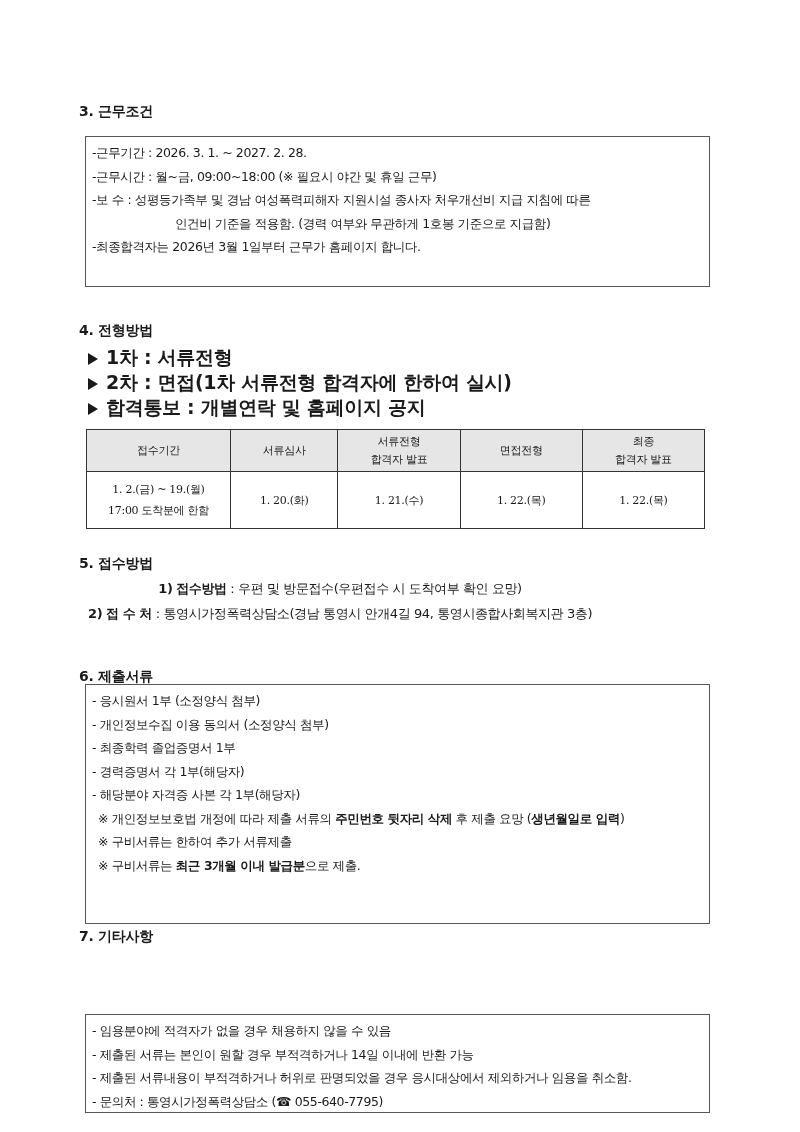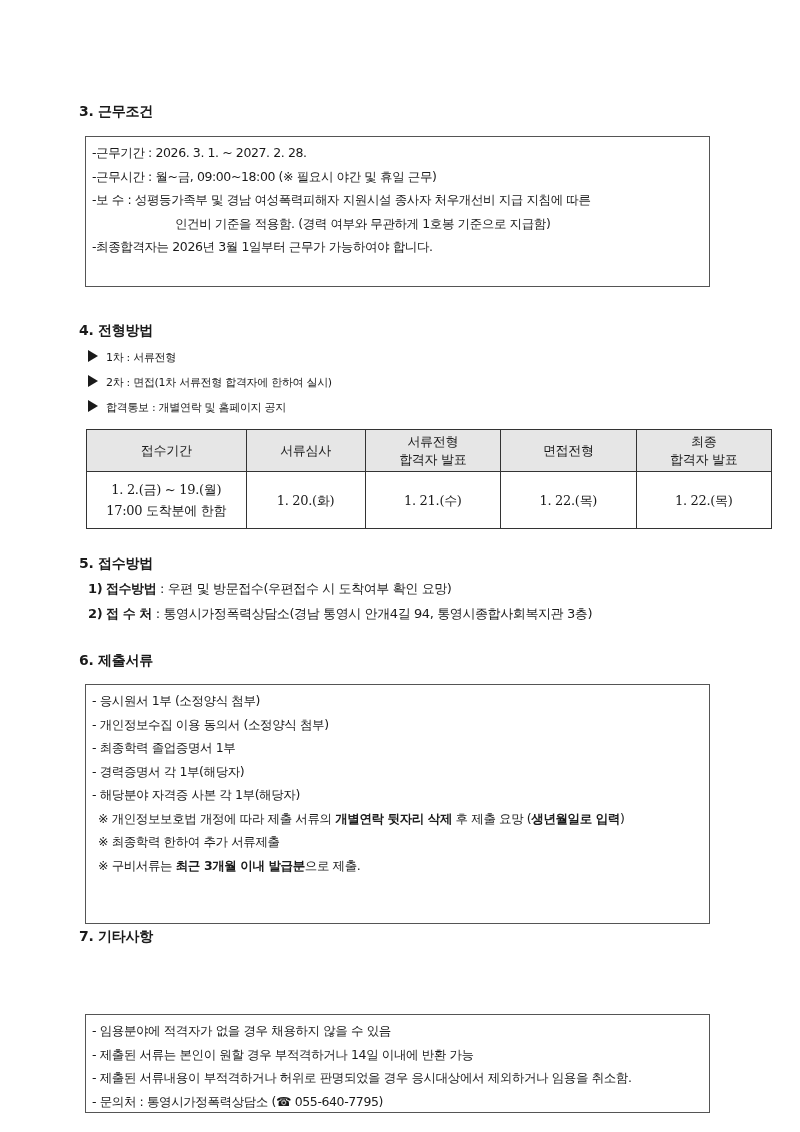--- a/index.html
+++ b/index.html
@@ -1,43 +1,43 @@
 <!DOCTYPE html>
 <html><head>
 <meta charset="utf-8">
 <style>
   html, body { margin: 0; padding: 0; background: #ffffff; }
   body { width: 800px; height: 1132px; position: relative; font-family: "DejaVu Sans", "Liberation Sans", sans-serif; color: #1a1a1a; overflow: hidden; }
   .section-title { position: absolute; left: 79px; font-size: 14px; font-weight: bold; letter-spacing: -0.3px; }
   .box { position: absolute; left: 85px; width: 625px; border: 1px solid #555; box-sizing: border-box; padding: 4px 6px; font-size: 12.5px; letter-spacing: -0.4px; }
   .box .line { height: 23.5px; line-height: 23.5px; white-space: nowrap; }
   .box .line.indent { padding-left: 83px; }
-  .bullet-list { position: absolute; left: 88px; font-size: 11px; font-weight: normal; letter-spacing: -0.3px; }
+  .bullet-list { position: absolute; left: 88px; font-size: 19px; font-weight: bold; letter-spacing: -0.3px; }
   .bullet-list .line { height: 25px; line-height: 25px; white-space: nowrap; }
   .tri { display: inline-block; width: 0; height: 0; border-left: 10px solid #1a1a1a; border-top: 6px solid transparent; border-bottom: 6px solid transparent; margin-right: 8px; vertical-align: -1px; }
-  .sched { position: absolute; left: 86px; top: 429px; width: 686px; border-collapse: collapse; font-family: "DejaVu Serif", "Liberation Serif", serif; font-size: 13px; letter-spacing: -0.3px; }
+  .sched { position: absolute; left: 86px; top: 429px; width: 619px; border-collapse: collapse; font-family: "DejaVu Serif", "Liberation Serif", serif; font-size: 11px; letter-spacing: -0.3px; }
   .sched th, .sched td { border: 1px solid #333; text-align: center; padding: 0; }
   .sched th { background: #e6e6e6; font-weight: normal; height: 41px; line-height: 18px; }
   .sched td { height: 56px; line-height: 21px; }
   .method { position: absolute; left: 88px; font-size: 13px; letter-spacing: -0.4px; }
   .method .line { height: 25px; line-height: 25px; white-space: nowrap; }
   .method b { font-weight: bold; }
   .box b { font-weight: bold; }
   .note { padding-left: 6px; }
 </style>
 </head>
 <body>
 
 <div class="section-title" style="top:103px;">3. 근무조건</div>
 <div class="box" style="top:136px; height:151px;">
   <div class="line">-근무기간 : 2026. 3. 1. ~ 2027. 2. 28.</div>
   <div class="line">-근무시간 : 월~금, 09:00~18:00 (※ 필요시 야간 및 휴일 근무)</div>
   <div class="line">-보      수 : 성평등가족부 및 경남 여성폭력피해자 지원시설 종사자 처우개선비 지급 지침에 따른</div>
   <div class="line indent">인건비 기준을 적용함. (경력 여부와 무관하게 1호봉 기준으로 지급함)</div>
-  <div class="line">-최종합격자는 2026년 3월 1일부터 근무가 가능하여야 합니다.</div>
+  <div class="line">-최종합격자는 2026년 3월 1일부터 근무가 홈페이지 합니다.</div>
 </div>
 
 <div class="section-title" style="top:322px;">4. 전형방법</div>
 <div class="bullet-list" style="top:345px;">
   <div class="line"><span class="tri"></span><span>1차 : 서류전형</span></div>
   <div class="line"><span class="tri"></span><span>2차 : 면접(1차 서류전형 합격자에 한하여 실시)</span></div>
   <div class="line"><span class="tri"></span><span>합격통보 : 개별연락 및 홈페이지 공지</span></div>
 </div>
 
 <table class="sched">
@@ -60,34 +60,34 @@
     <td><span>1. 2.(금) ~ 19.(월)</span><br><span>17:00 도착분에 한함</span></td>
     <td><span>1. 20.(화)</span></td>
     <td><span>1. 21.(수)</span></td>
     <td><span>1. 22.(목)</span></td>
     <td><span>1. 22.(목)</span></td>
   </tr>
 </tbody>
   </table>
 
 <div class="section-title" style="top:555px;">5. 접수방법</div>
-<div class="method" style="top:576px;">
+<div class="method" style="top:576px;text-align:center;">
   <div class="line"><b>1)</b> <b>접수방법</b><span> : 우편 및 방문접수(우편접수 시 도착여부 확인 요망)</span></div>
   <div class="line"><b>2)</b> <b>접 수 처</b><span> : 통영시가정폭력상담소(경남 통영시 안개4길 94, 통영시종합사회복지관 3층)</span></div>
 </div>
 
-<div class="section-title" style="top:652px;">6. 제출서류</div>
+<div class="section-title" style="top:668px;">6. 제출서류</div>
 <div class="box" style="top:684px; height:240px;">
   <div class="line">- 응시원서 1부 (소정양식 첨부)</div>
   <div class="line">- 개인정보수집 이용 동의서 (소정양식 첨부)</div>
   <div class="line">- 최종학력 졸업증명서 1부</div>
   <div class="line">- 경력증명서 각 1부(해당자)</div>
   <div class="line">- 해당분야 자격증 사본 각 1부(해당자)</div>
-  <div class="line note"><span>※ 개인정보보호법 개정에 따라 제출 서류의 </span><b>개별연락 뒷자리 삭제</b><span> 후 제출 요망 (</span><b>생년월일로 입력</b><span>)</span></div>
-  <div class="line note">※ 최종학력 한하여 추가 서류제출</div>
+  <div class="line note"><span>※ 개인정보보호법 개정에 따라 제출 서류의 </span><b>주민번호 뒷자리 삭제</b><span> 후 제출 요망 (</span><b>생년월일로 입력</b><span>)</span></div>
+  <div class="line note">※ 구비서류는 한하여 추가 서류제출</div>
   <div class="line note"><span>※ 구비서류는 </span><b>최근 3개월 이내 발급분</b><span>으로 제출.</span></div>
 </div>
 
 <div class="section-title" style="top:928px;">7. 기타사항</div>
 <div class="box" style="top:1014px; height:99px;">
   <div class="line">- 임용분야에 적격자가 없을 경우 채용하지 않을 수 있음</div>
   <div class="line">- 제출된 서류는 본인이 원할 경우 부적격하거나 14일 이내에 반환 가능</div>
   <div class="line">- 제출된 서류내용이 부적격하거나 허위로 판명되었을 경우 응시대상에서 제외하거나 임용을 취소함.</div>
   <div class="line">- 문의처 : 통영시가정폭력상담소 (☎ 055-640-7795)</div>
 </div>

